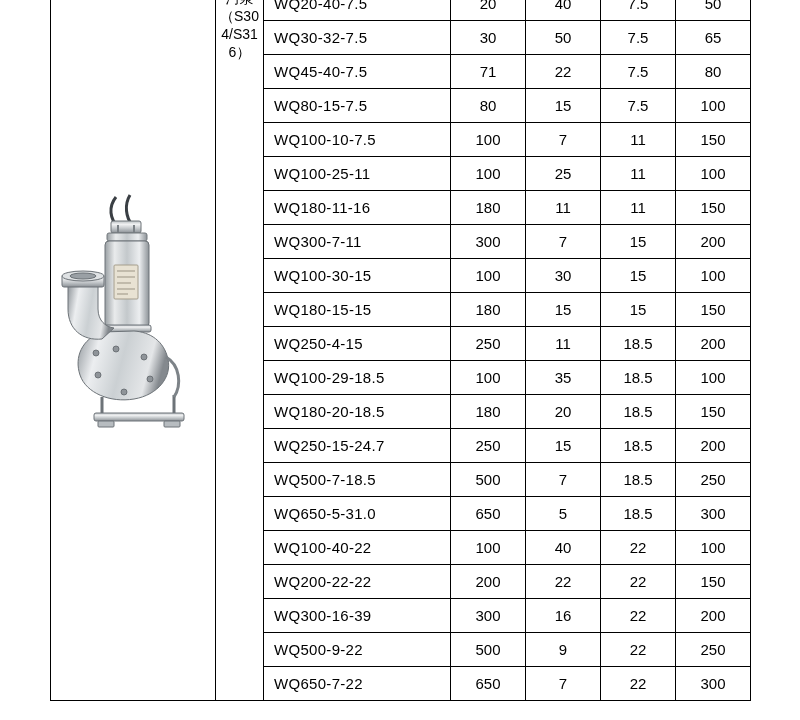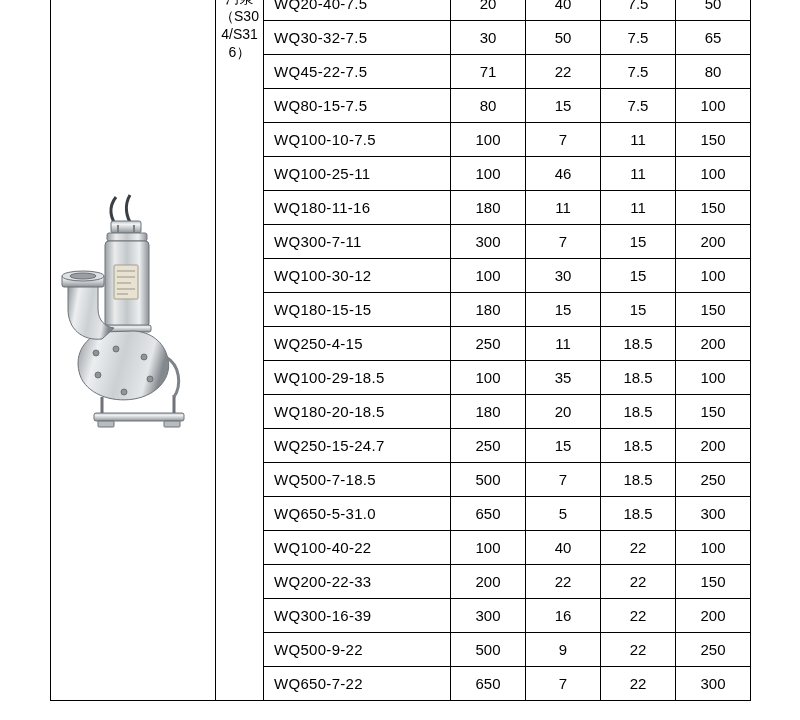--- a/index.html
+++ b/index.html
@@ -180,21 +180,21 @@
           <td>50</td>
         </tr>
         <tr>
           <td class="model-cell">WQ30-32-7.5</td>
           <td>30</td>
           <td>50</td>
           <td>7.5</td>
           <td>65</td>
         </tr>
         <tr>
-          <td class="model-cell">WQ45-22-7.5</td>
+          <td class="model-cell">WQ45-40-7.5</td>
           <td>71</td>
           <td>22</td>
           <td>7.5</td>
           <td>80</td>
         </tr>
         <tr>
           <td class="model-cell">WQ80-15-7.5</td>
           <td>80</td>
           <td>15</td>
           <td>7.5</td>
@@ -203,40 +203,40 @@
         <tr>
           <td class="model-cell">WQ100-10-7.5</td>
           <td>100</td>
           <td>7</td>
           <td>11</td>
           <td>150</td>
         </tr>
         <tr>
           <td class="model-cell">WQ100-25-11</td>
           <td>100</td>
-          <td>46</td>
+          <td>25</td>
           <td>11</td>
           <td>100</td>
         </tr>
         <tr>
           <td class="model-cell">WQ180-11-16</td>
           <td>180</td>
           <td>11</td>
           <td>11</td>
           <td>150</td>
         </tr>
         <tr>
           <td class="model-cell">WQ300-7-11</td>
           <td>300</td>
           <td>7</td>
           <td>15</td>
           <td>200</td>
         </tr>
         <tr>
-          <td class="model-cell">WQ100-30-12</td>
+          <td class="model-cell">WQ100-30-15</td>
           <td>100</td>
           <td>30</td>
           <td>15</td>
           <td>100</td>
         </tr>
         <tr>
           <td class="model-cell">WQ180-15-15</td>
           <td>180</td>
           <td>15</td>
           <td>15</td>
@@ -285,21 +285,21 @@
           <td>300</td>
         </tr>
         <tr>
           <td class="model-cell">WQ100-40-22</td>
           <td>100</td>
           <td>40</td>
           <td>22</td>
           <td>100</td>
         </tr>
         <tr>
-          <td class="model-cell">WQ200-22-33</td>
+          <td class="model-cell">WQ200-22-22</td>
           <td>200</td>
           <td>22</td>
           <td>22</td>
           <td>150</td>
         </tr>
         <tr>
           <td class="model-cell">WQ300-16-39</td>
           <td>300</td>
           <td>16</td>
           <td>22</td>

